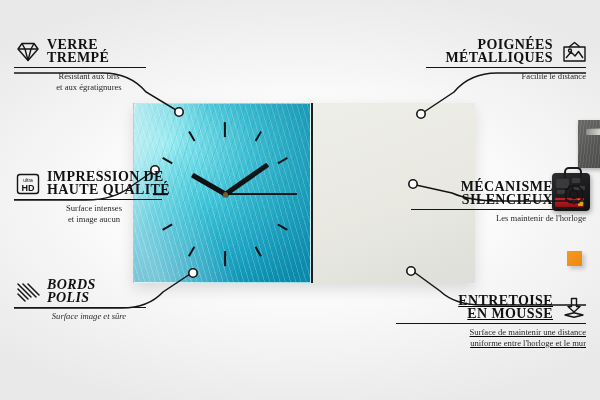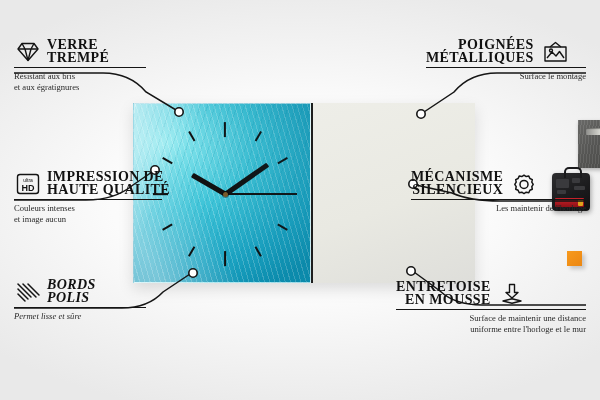--- a/index.html
+++ b/index.html
@@ -81,23 +81,23 @@
     box-shadow:3px 3px 4px rgba(0,0,0,.18);
   }
   
   .callout{position:absolute;}
   .co-head{display:flex;align-items:center;gap:7px;}
   .co-title{
     font-weight:bold;font-size:14px;letter-spacing:.4px;color:#111;
     line-height:13px;text-transform:uppercase;white-space:nowrap;
   }
   .co-rule{height:1.3px;background:#151515;margin:3px 0 3px;}
-  .co-desc{font-size:8.6px;line-height:10.5px;color:#2a2a2a;white-space:nowrap;}
+  .co-desc{font-size:8.6px;line-height:10.5px;color:#2a2a2a;white-space:nowrap;text-align:center;}
   .left .co-head{justify-content:flex-start;}
-  .right .co-head{}
+  .right .co-head{justify-content:flex-end;}
   .right .co-title,.right .co-desc{text-align:right;}
   .ico{width:26px;height:22px;flex:none;}
   .ico svg{display:block;}
   
   #wires{position:absolute;left:0;top:0;width:600px;height:400px;pointer-events:none;}
 </style>
 </head>
 <body>
 
 <div id="stage">
@@ -194,21 +194,21 @@
           <text x="14" y="10.4" font-family="Liberation Sans, sans-serif" font-size="5" text-anchor="middle" fill="#141414">ultra</text>
           <text x="14" y="19" font-family="Liberation Sans, sans-serif" font-size="9" font-weight="bold" text-anchor="middle" fill="#141414">HD</text>
         </svg>
       </span>
       <div>
         <div class="co-title">IMPRESSION DE</div>
         <div class="co-title">HAUTE QUALITÉ</div>
       </div>
     </div>
     <div class="co-rule" style="width:148px;"></div>
-    <div class="co-desc">Couleurs intenses</div>
+    <div class="co-desc">Surface intenses</div>
     <div class="co-desc">et image aucun</div>
   </div>
 
   <div class="callout left" style="left:14px;top:278px;width:150px;font-style:italic;">
     <div class="co-head">
       <span class="ico">
         <svg viewBox="0 0 28 24" width="28" height="24">
           <g stroke="#141414" stroke-width="1.5" stroke-linecap="round">
             <path d="M4,4 L17,17"></path>
               <path d="M4,9 L14,19"></path>
@@ -217,64 +217,64 @@
             <path d="M14,4 L25,15"></path>
           </g>
         </svg>
       </span>
       <div>
         <div class="co-title">BORDS</div>
         <div class="co-title">POLIS</div>
       </div>
     </div>
     <div class="co-rule" style="width:132px;"></div>
-    <div class="co-desc">Permet lisse et sûre</div>
+    <div class="co-desc">Surface image et sûre</div>
   </div>
 
   <div class="callout right" style="right:14px;top:38px;width:160px;">
     <div class="co-head">
       <div>
         <div class="co-title">POIGNÉES</div>
         <div class="co-title">MÉTALLIQUES</div>
       </div>
       <span class="ico">
         <svg viewBox="0 0 28 24" width="28" height="24">
           <g fill="none" stroke="#141414" stroke-width="1.4" stroke-linejoin="round">
             <rect x="4" y="7" width="21" height="14"></rect>
             <path d="M6,18 L11,12 L15,16 L18.5,11.5 L23,18"></path>
             <circle cx="10" cy="10.5" r="1.5"></circle>
             <path d="M9,7 L14.5,2.5 L20,7"></path>
           </g>
         </svg>
       </span>
     </div>
     <div class="co-rule" style="width:160px;"></div>
-    <div class="co-desc">Surface le montage</div>
-  </div>
-
-  <div class="callout right" style="right:14px;top:170px;width:175px;">
+    <div class="co-desc">Facilite le distance</div>
+  </div>
+
+  <div class="callout right" style="right:14px;top:180px;width:175px;">
     <div class="co-head">
       <div>
         <div class="co-title">MÉCANISME</div>
         <div class="co-title">SILENCIEUX</div>
       </div>
       <span class="ico">
         <svg viewBox="0 0 28 24" width="28" height="24">
           <g fill="none" stroke="#141414" stroke-width="1.5" stroke-linejoin="round">
             <path d="M14,3.2 L16.2,4.6 L18.8,4.1 L19.9,6.5 L22.3,7.6 L21.8,10.2 L23.2,12.4 L21.8,14.6 L22.3,17.2 L19.9,18.3 L18.8,20.7 L16.2,20.2 L14,21.6 L11.8,20.2 L9.2,20.7 L8.1,18.3 L5.7,17.2 L6.2,14.6 L4.8,12.4 L6.2,10.2 L5.7,7.6 L8.1,6.5 L9.2,4.1 L11.8,4.6 Z"></path>
             <circle cx="14" cy="12.4" r="4"></circle>
           </g>
         </svg>
       </span>
     </div>
     <div class="co-rule" style="width:175px;"></div>
     <div class="co-desc">Les maintenir de l'horloge</div>
   </div>
 
-  <div class="callout right" style="right:14px;top:280px;width:190px;">
+  <div class="callout right" style="right:14px;top:294px;width:190px;text-decoration:underline;">
     <div class="co-head">
       <div>
         <div class="co-title">ENTRETOISE</div>
         <div class="co-title">EN MOUSSE</div>
       </div>
       <span class="ico">
         <svg viewBox="0 0 28 24" width="28" height="24">
           <g fill="none" stroke="#141414" stroke-width="1.4" stroke-linejoin="round">
             <path d="M11.5,2.5 H16.5 V10.5 H20 L14,16 L8,10.5 H11.5 Z"></path>
             <path d="M14,16.8 L23,19 L14,21.3 L5,19 Z"></path>

